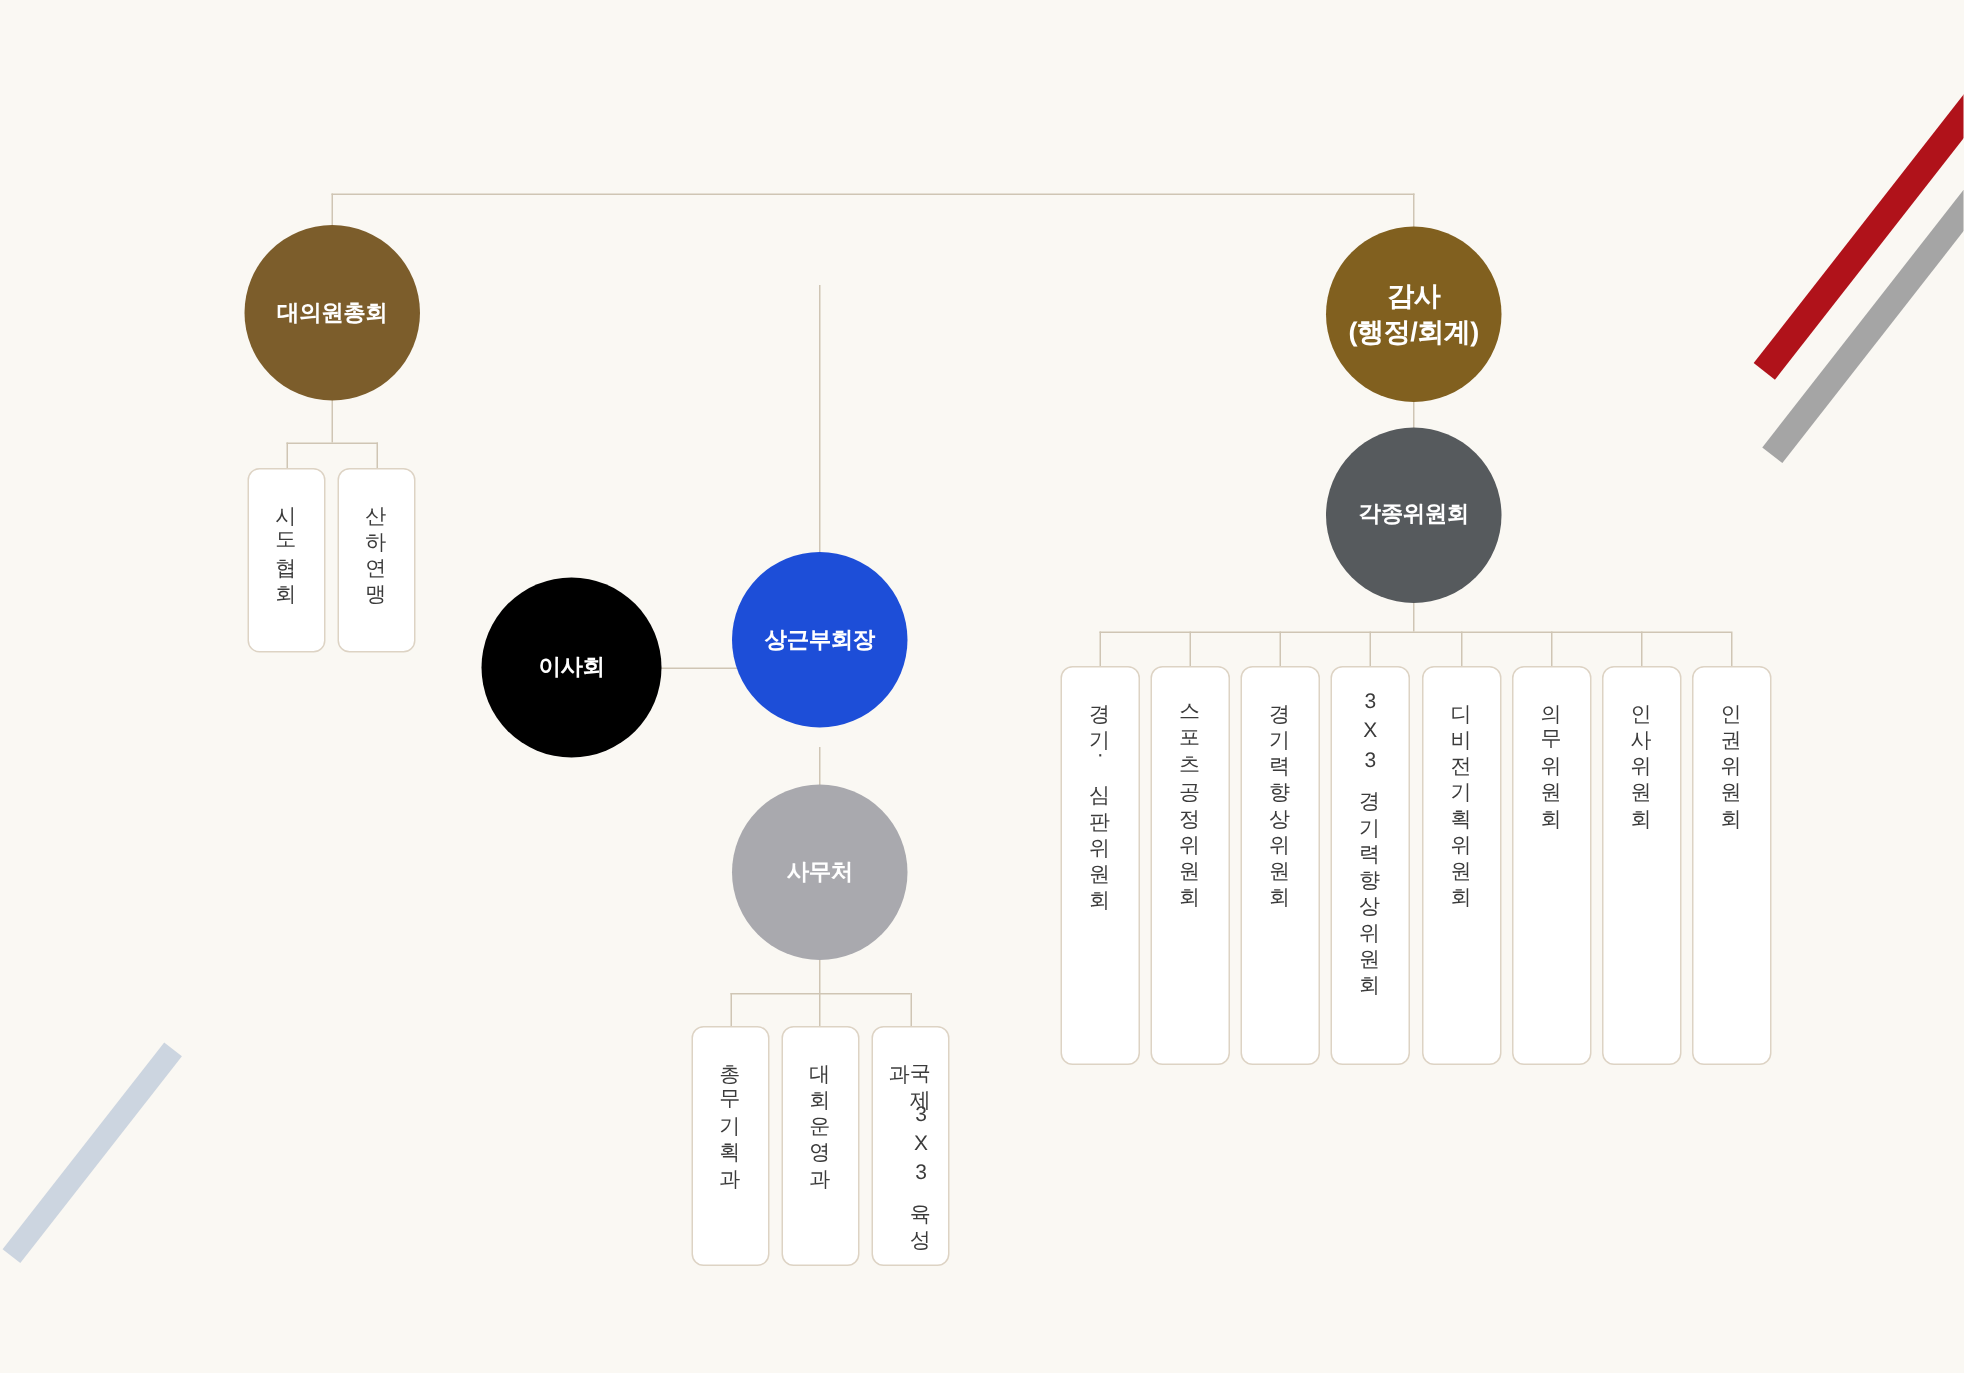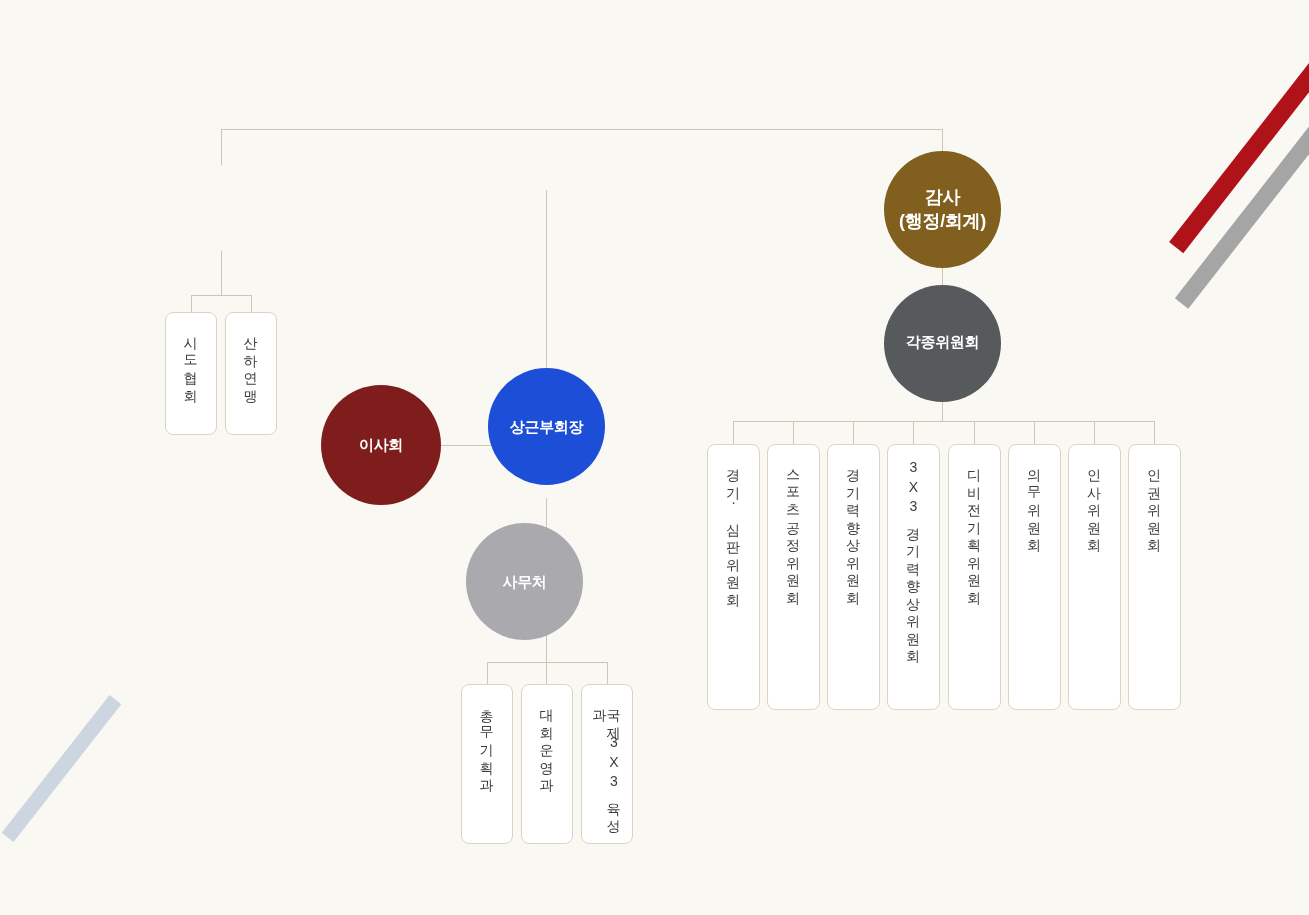--- a/index.html
+++ b/index.html
@@ -138,41 +138,44 @@
 
   <div class="line v" style="left:546px; top:498px; height:32px;"></div>
 
   <div class="line v" style="left:546px; top:634px; height:28px;"></div>
   <div class="line h" style="left:487px; top:662px; width:120px;"></div>
   <div class="line v" style="left:487px; top:662px; height:22px;"></div>
   <div class="line v" style="left:546px; top:662px; height:22px;"></div>
   <div class="line v" style="left:607px; top:662px; height:22px;"></div>
 
 
+  <div class="node-circle" style="left:163px; top:150px; width:117px; height:117px; background:#7c5d2b; font-size:15px;">
+    <span>대의원총회</span>
+  </div>
 
   <div class="node-circle" style="left:884px; top:151px; width:117px; height:117px; background:#81601f; font-size:18px;align-items:center;">
     <span>
       <span>감사</span><br>
       <span>(행정/회계)</span>
     </span>
   </div>
 
   <div class="node-circle" style="left:884px; top:285px; width:117px; height:117px; background:#565a5d; font-size:15px;font-family:Liberation Mono, monospace;">
     <span>각종위원회</span>
   </div>
 
-  <div class="node-circle" style="left:321px; top:385px; width:120px; height:120px; background:#7f1d1d; font-size:15px;">
+  <div class="node-circle" style="left:321px; top:385px; width:120px; height:120px; background:#000000; font-size:15px;">
     <span>이사회</span>
   </div>
 
   <div class="node-circle" style="left:488px; top:368px; width:117px; height:117px; background:#1d4ed8; font-size:15px;">
     <span>상근부회장</span>
   </div>
 
-  <div class="node-circle" style="left:466px; top:523px; width:117px; height:117px; background:#a9a9ae; font-size:15px;">
+  <div class="node-circle" style="left:488px; top:523px; width:117px; height:117px; background:#a9a9ae; font-size:15px;">
     <span>사무처</span>
   </div>
 
   <div class="node-box" style="left:165px; top:312px; width:52px; height:123px;">
     <span class="vtext">시도협회</span>
   </div>
   <div class="node-box" style="left:225px; top:312px; width:52px; height:123px;">
     <span class="vtext">산하연맹</span>
   </div>
 

